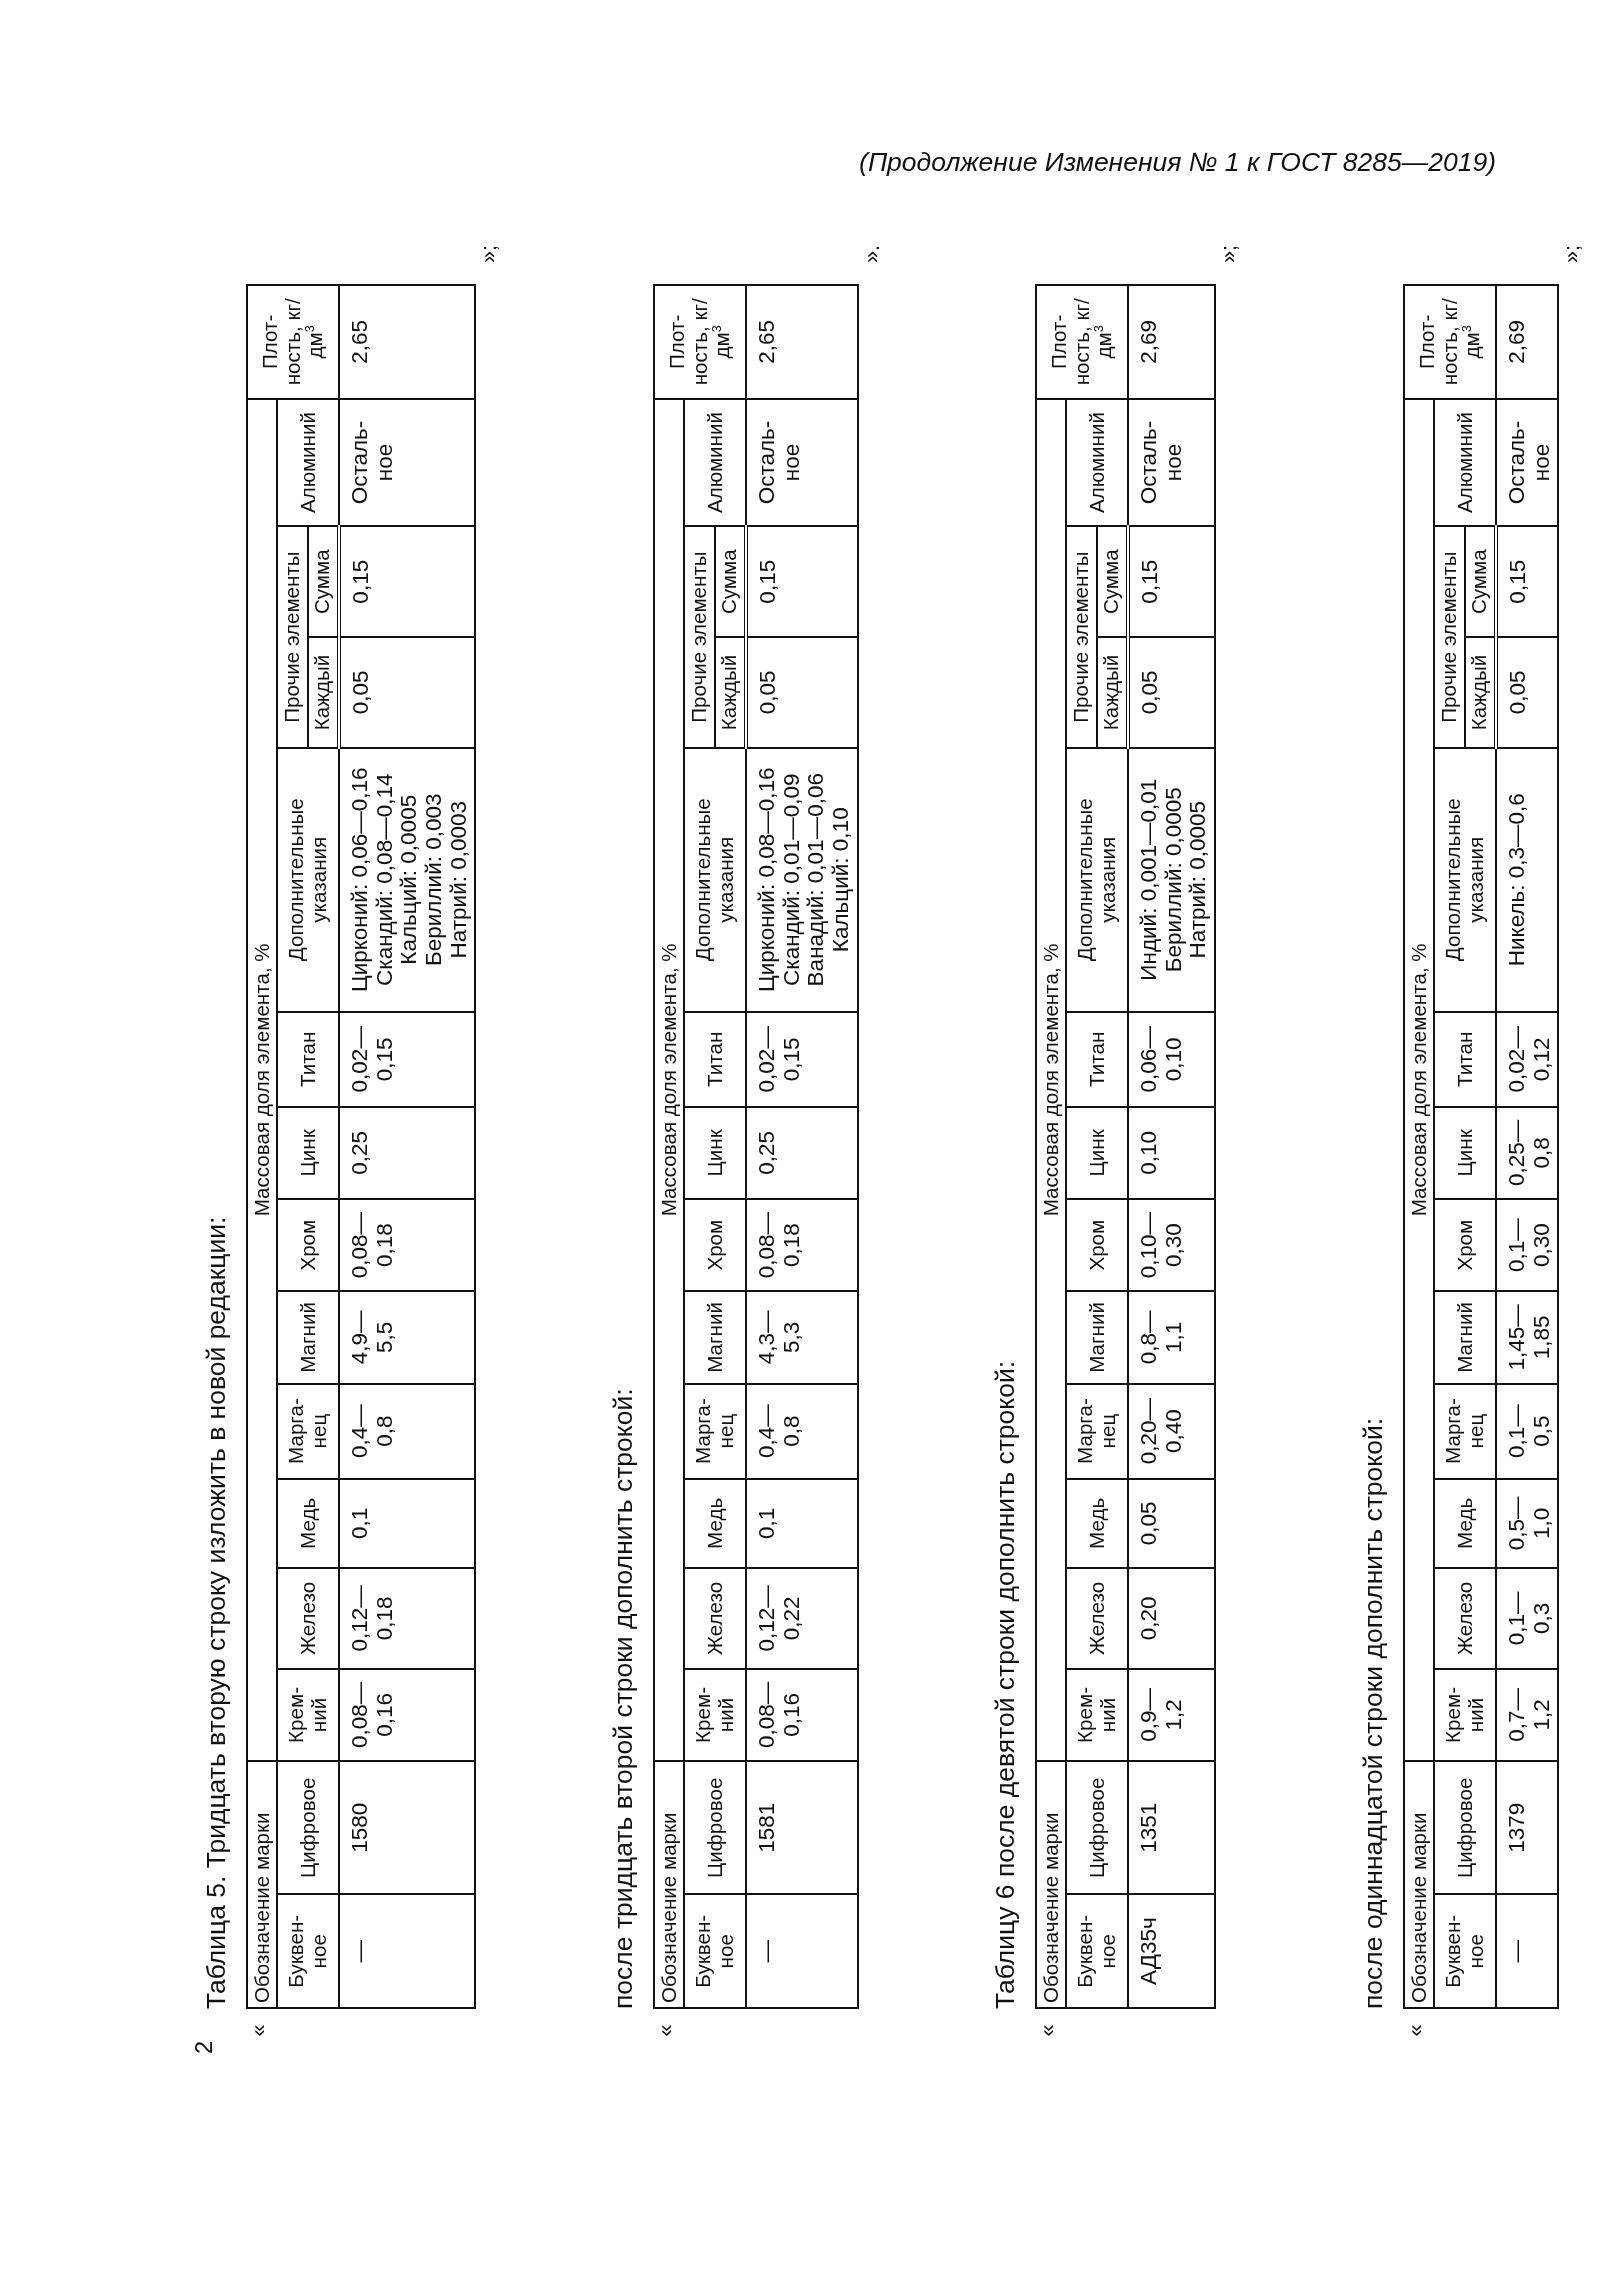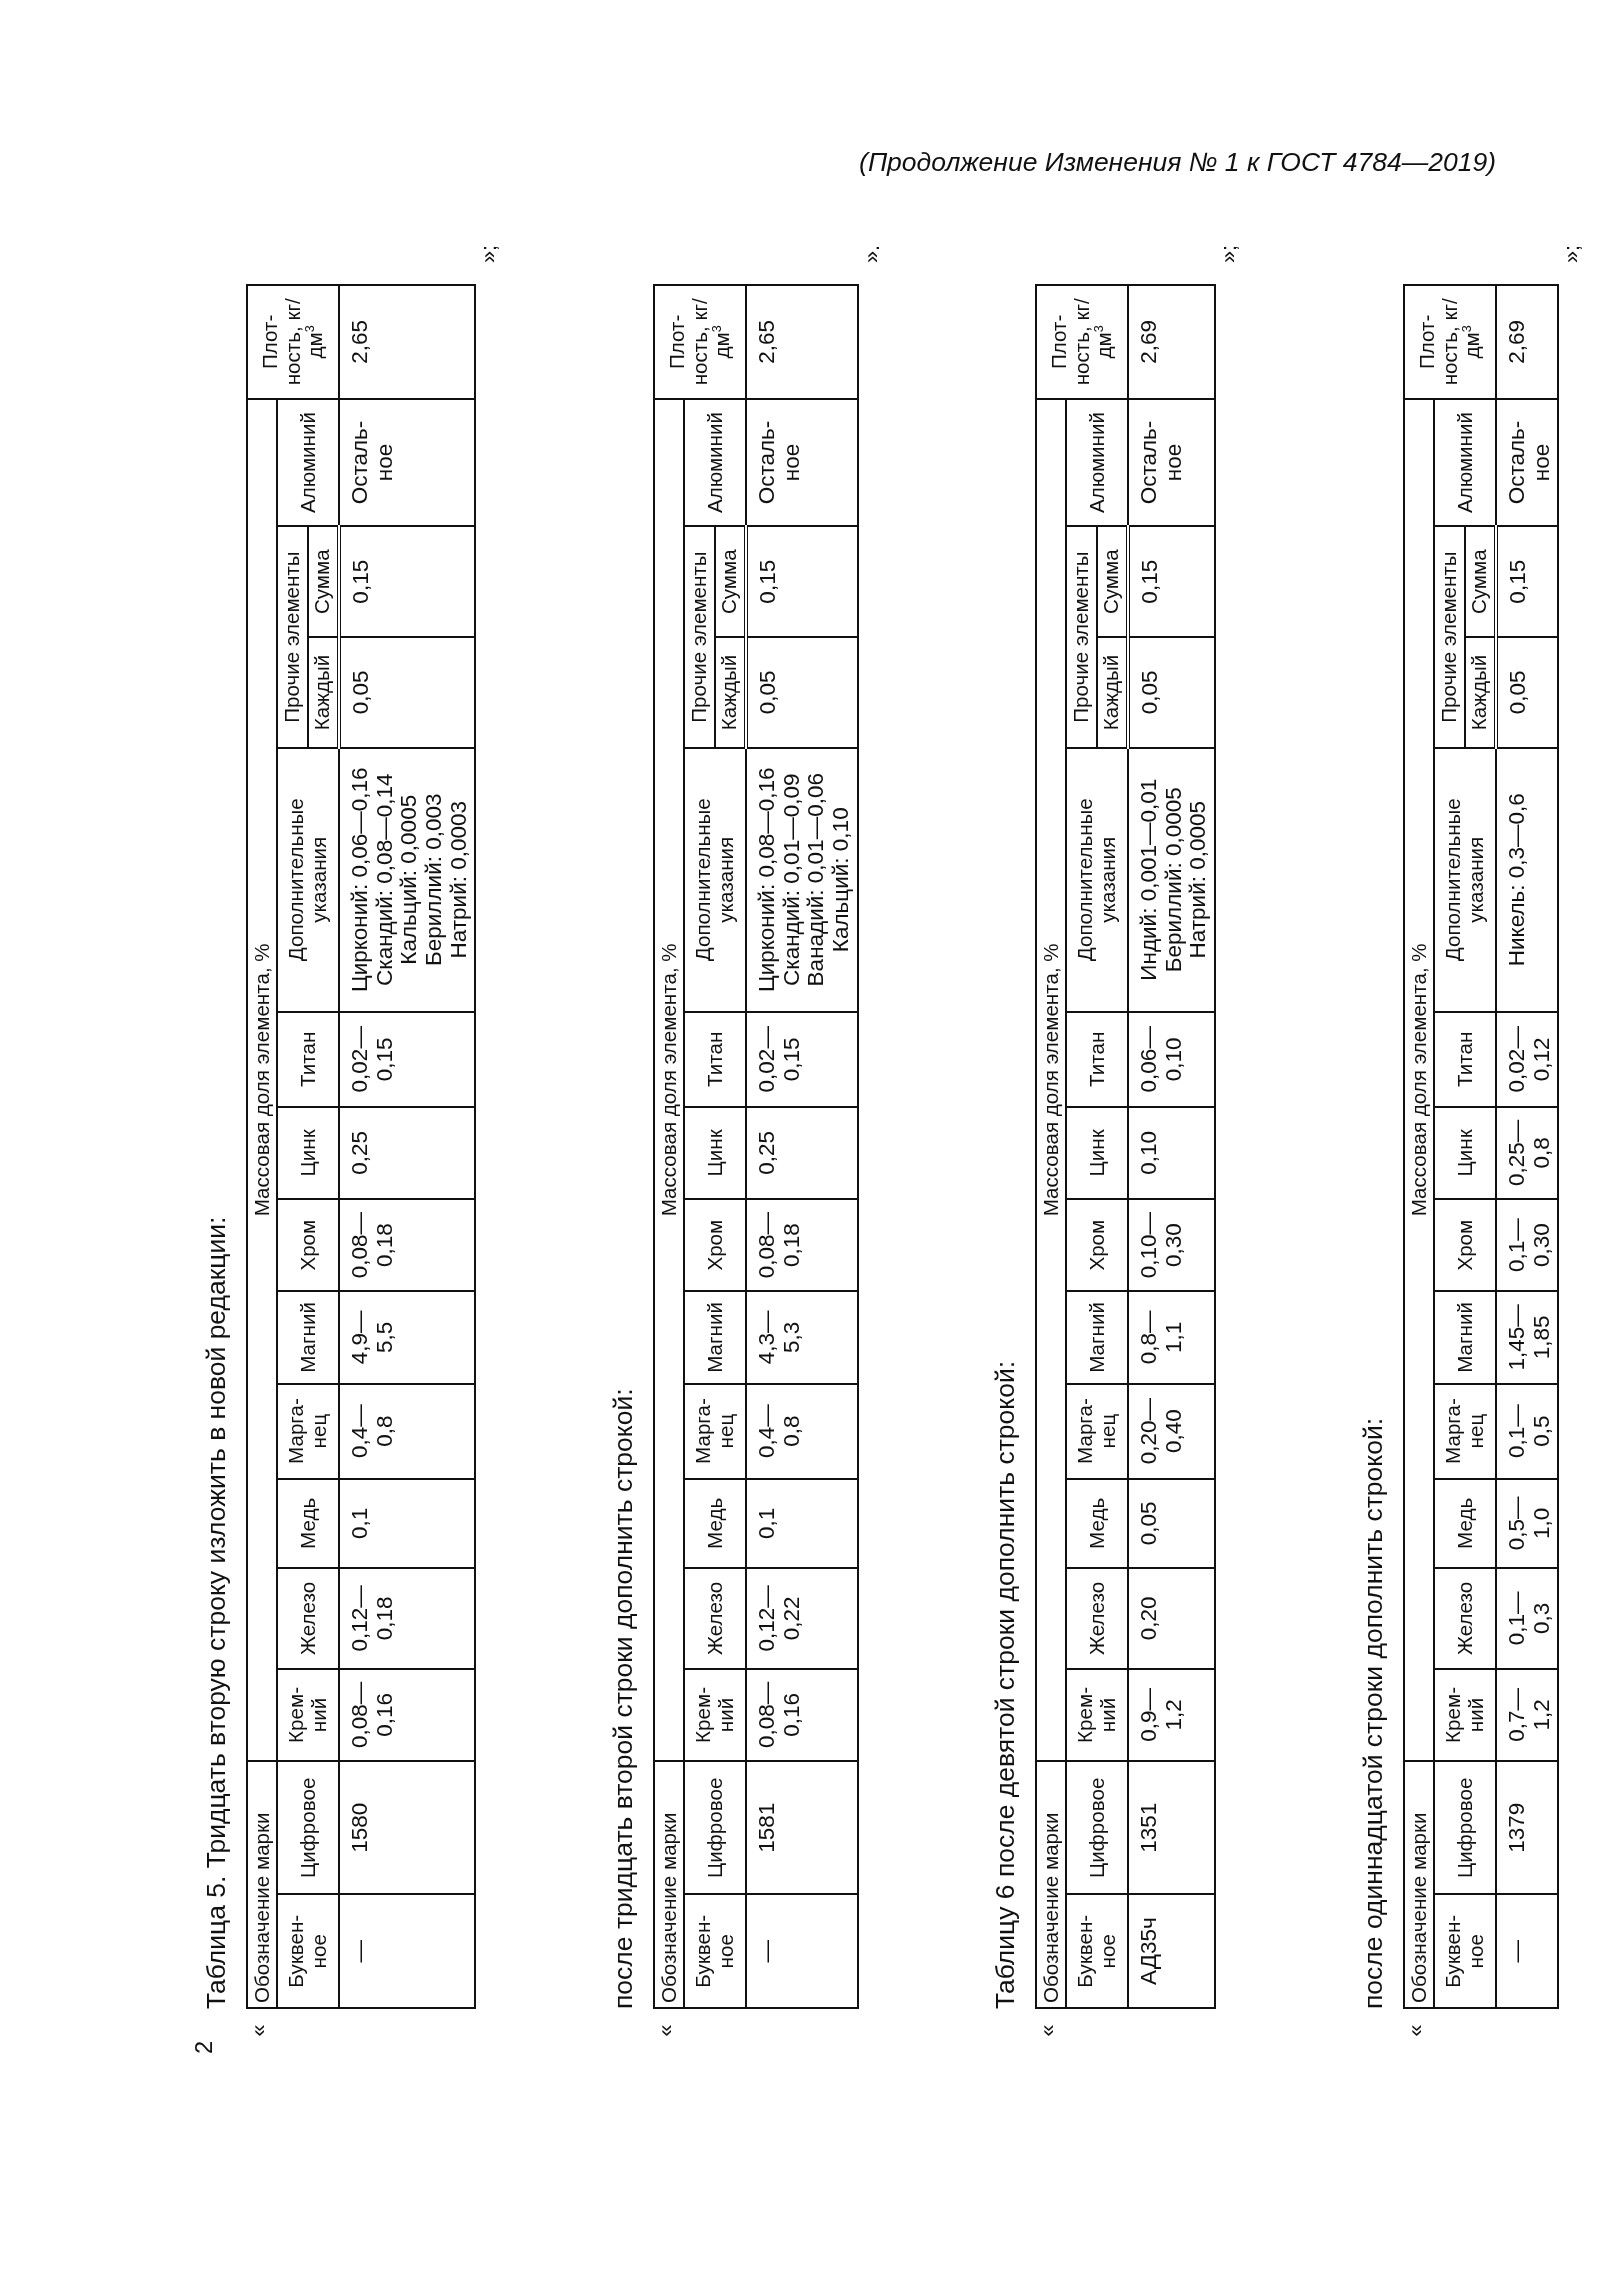--- a/index.html
+++ b/index.html
@@ -20,21 +20,21 @@
   table.gost th.left { text-align:left; }
   table.gost thead tr.last th { border-bottom:4.9px double #111; }
   table.gost td { vertical-align:top; font-size:22.5px; padding-top:7.8px; }
   table.gost td.notes { text-align:center; }
   .val-line { display:block; }
   sup { font-size:12.7px; }
 </style>
 </head>
 <body>
 
-<div class="doc-header">(Продолжение Изменения № 1 к ГОСТ 4784—2019)</div>
+<div class="doc-header">(Продолжение Изменения № 1 к ГОСТ 8285—2019)</div>
 
 <div class="canvas">
   <div class="page-num">2</div>
   <div id="sections">
   <div class="section" style="top: 201px;">
     <p class="intro">Таблица 5. Тридцать вторую строку изложить в новой редакции:</p>
     <div style="position:relative;">
       <span class="quote-open">«</span>
       <table class="gost">
         <colgroup>

